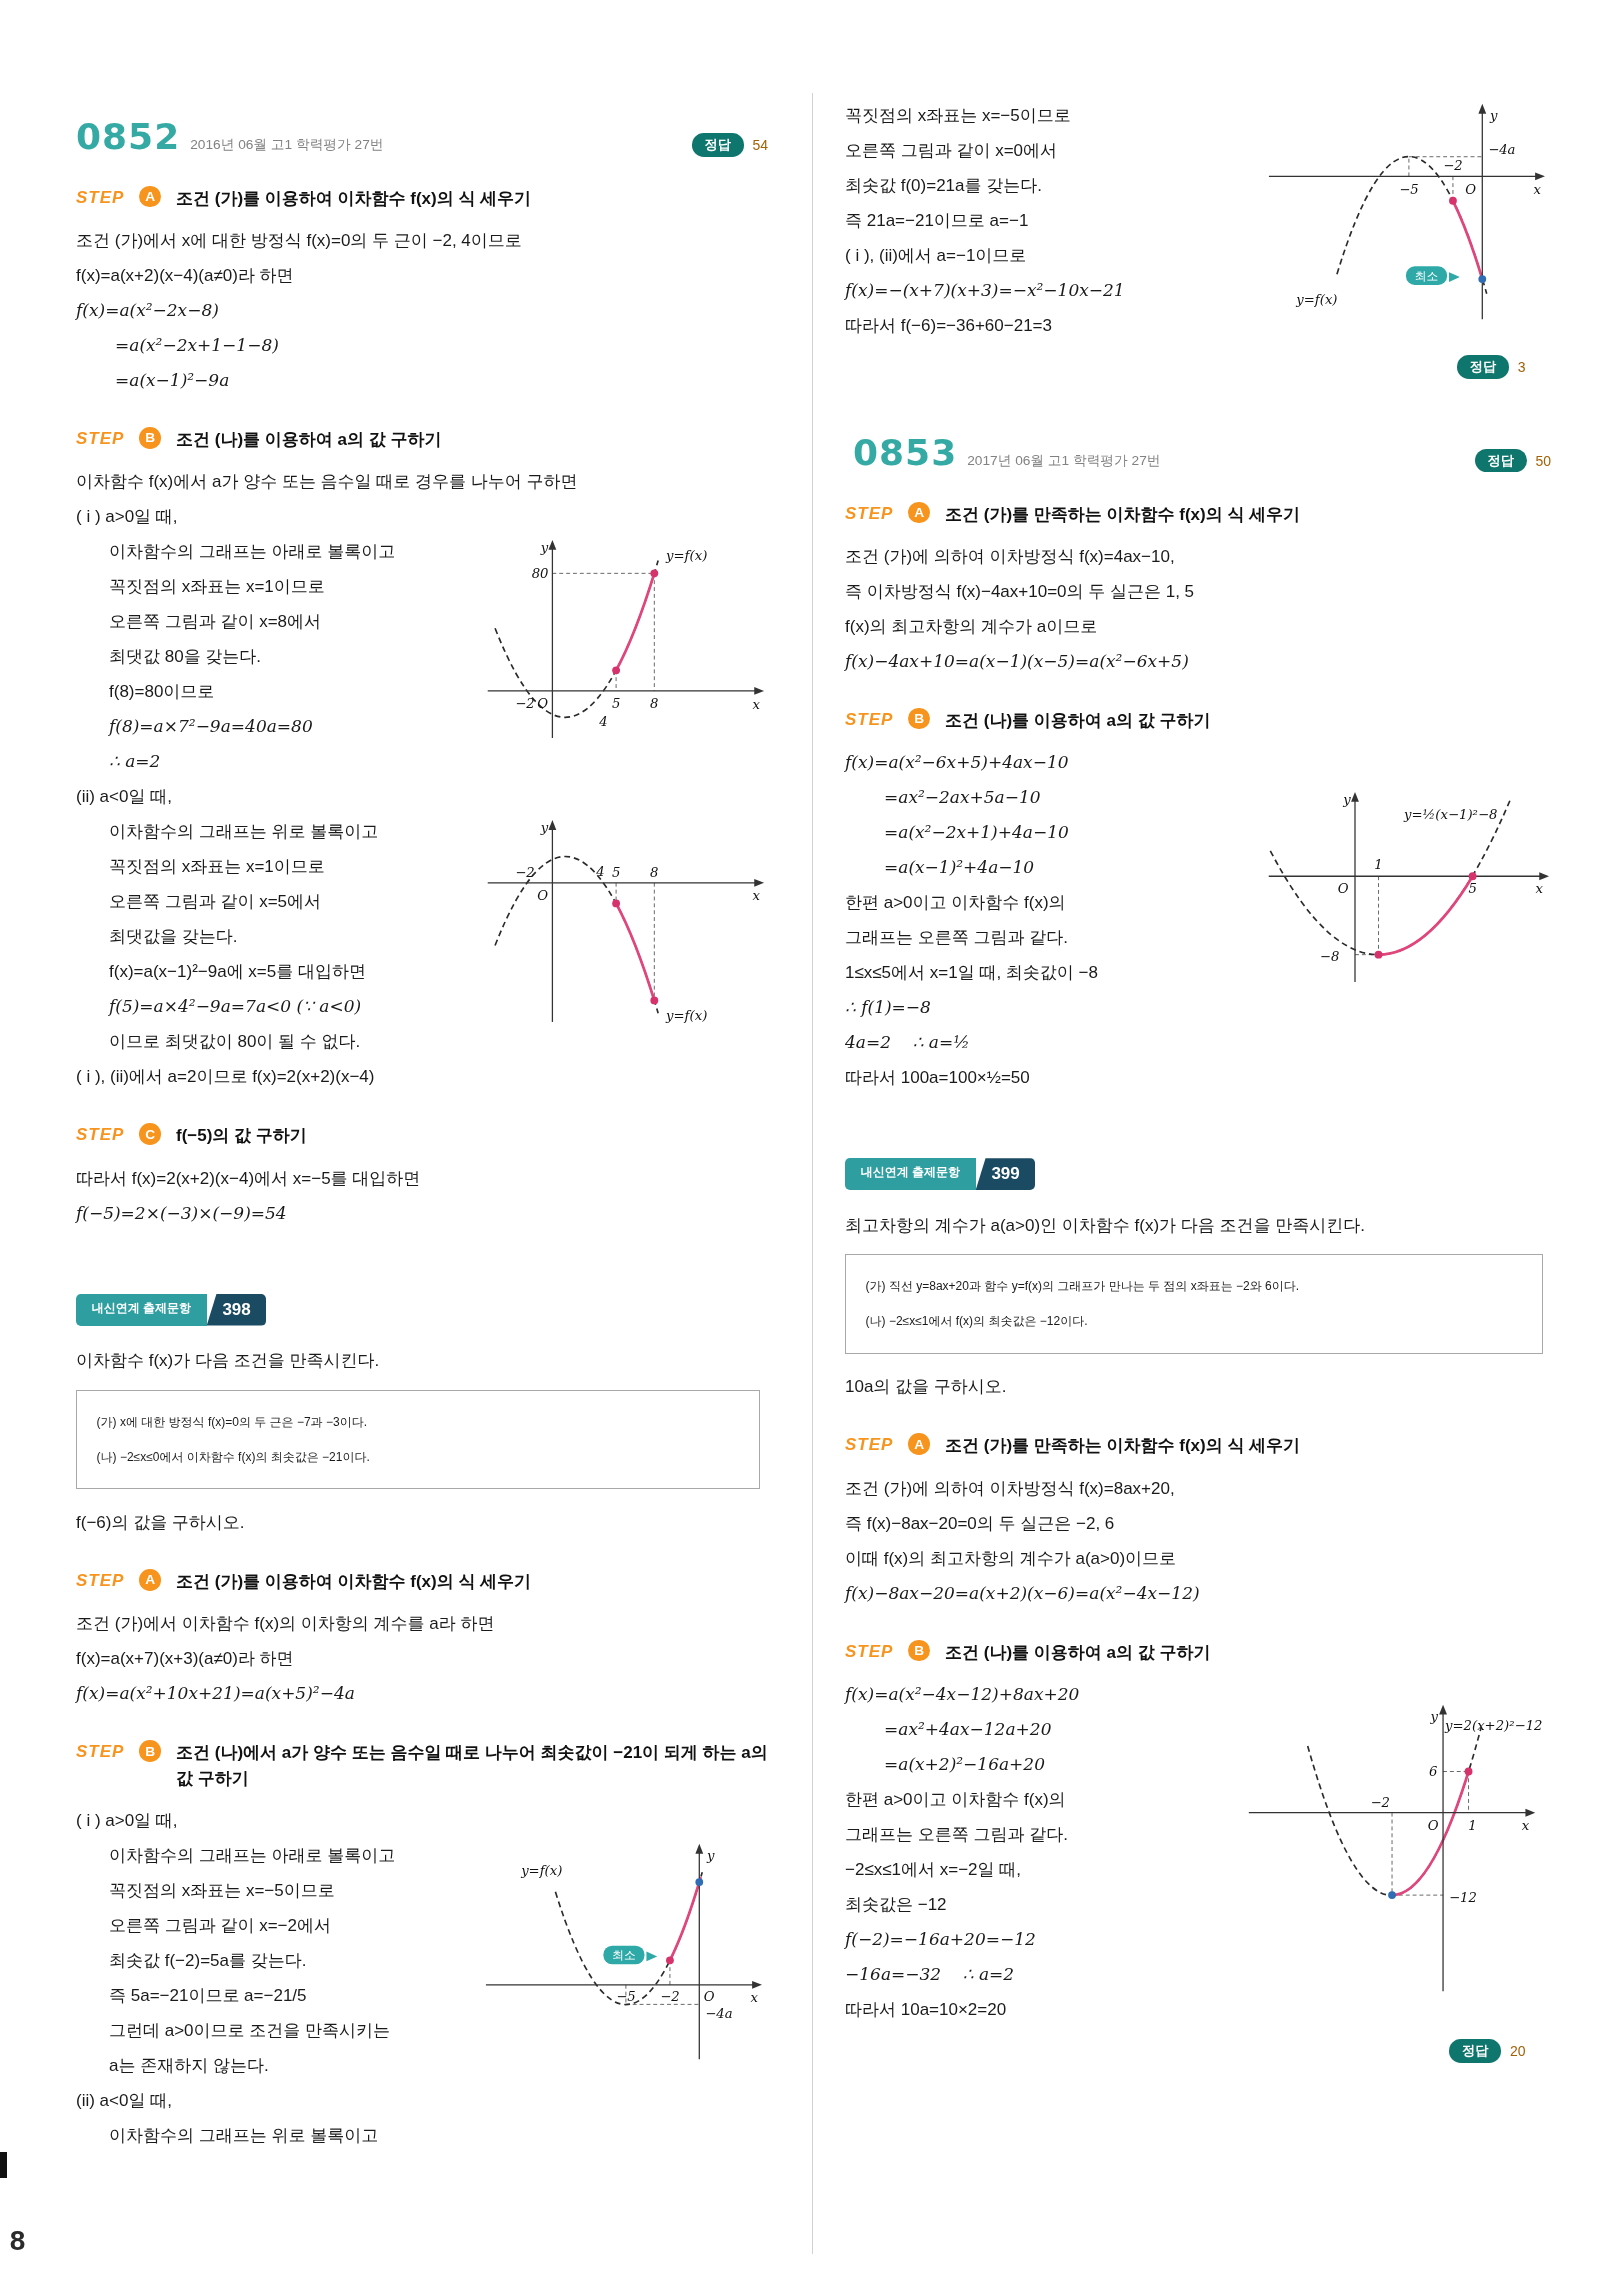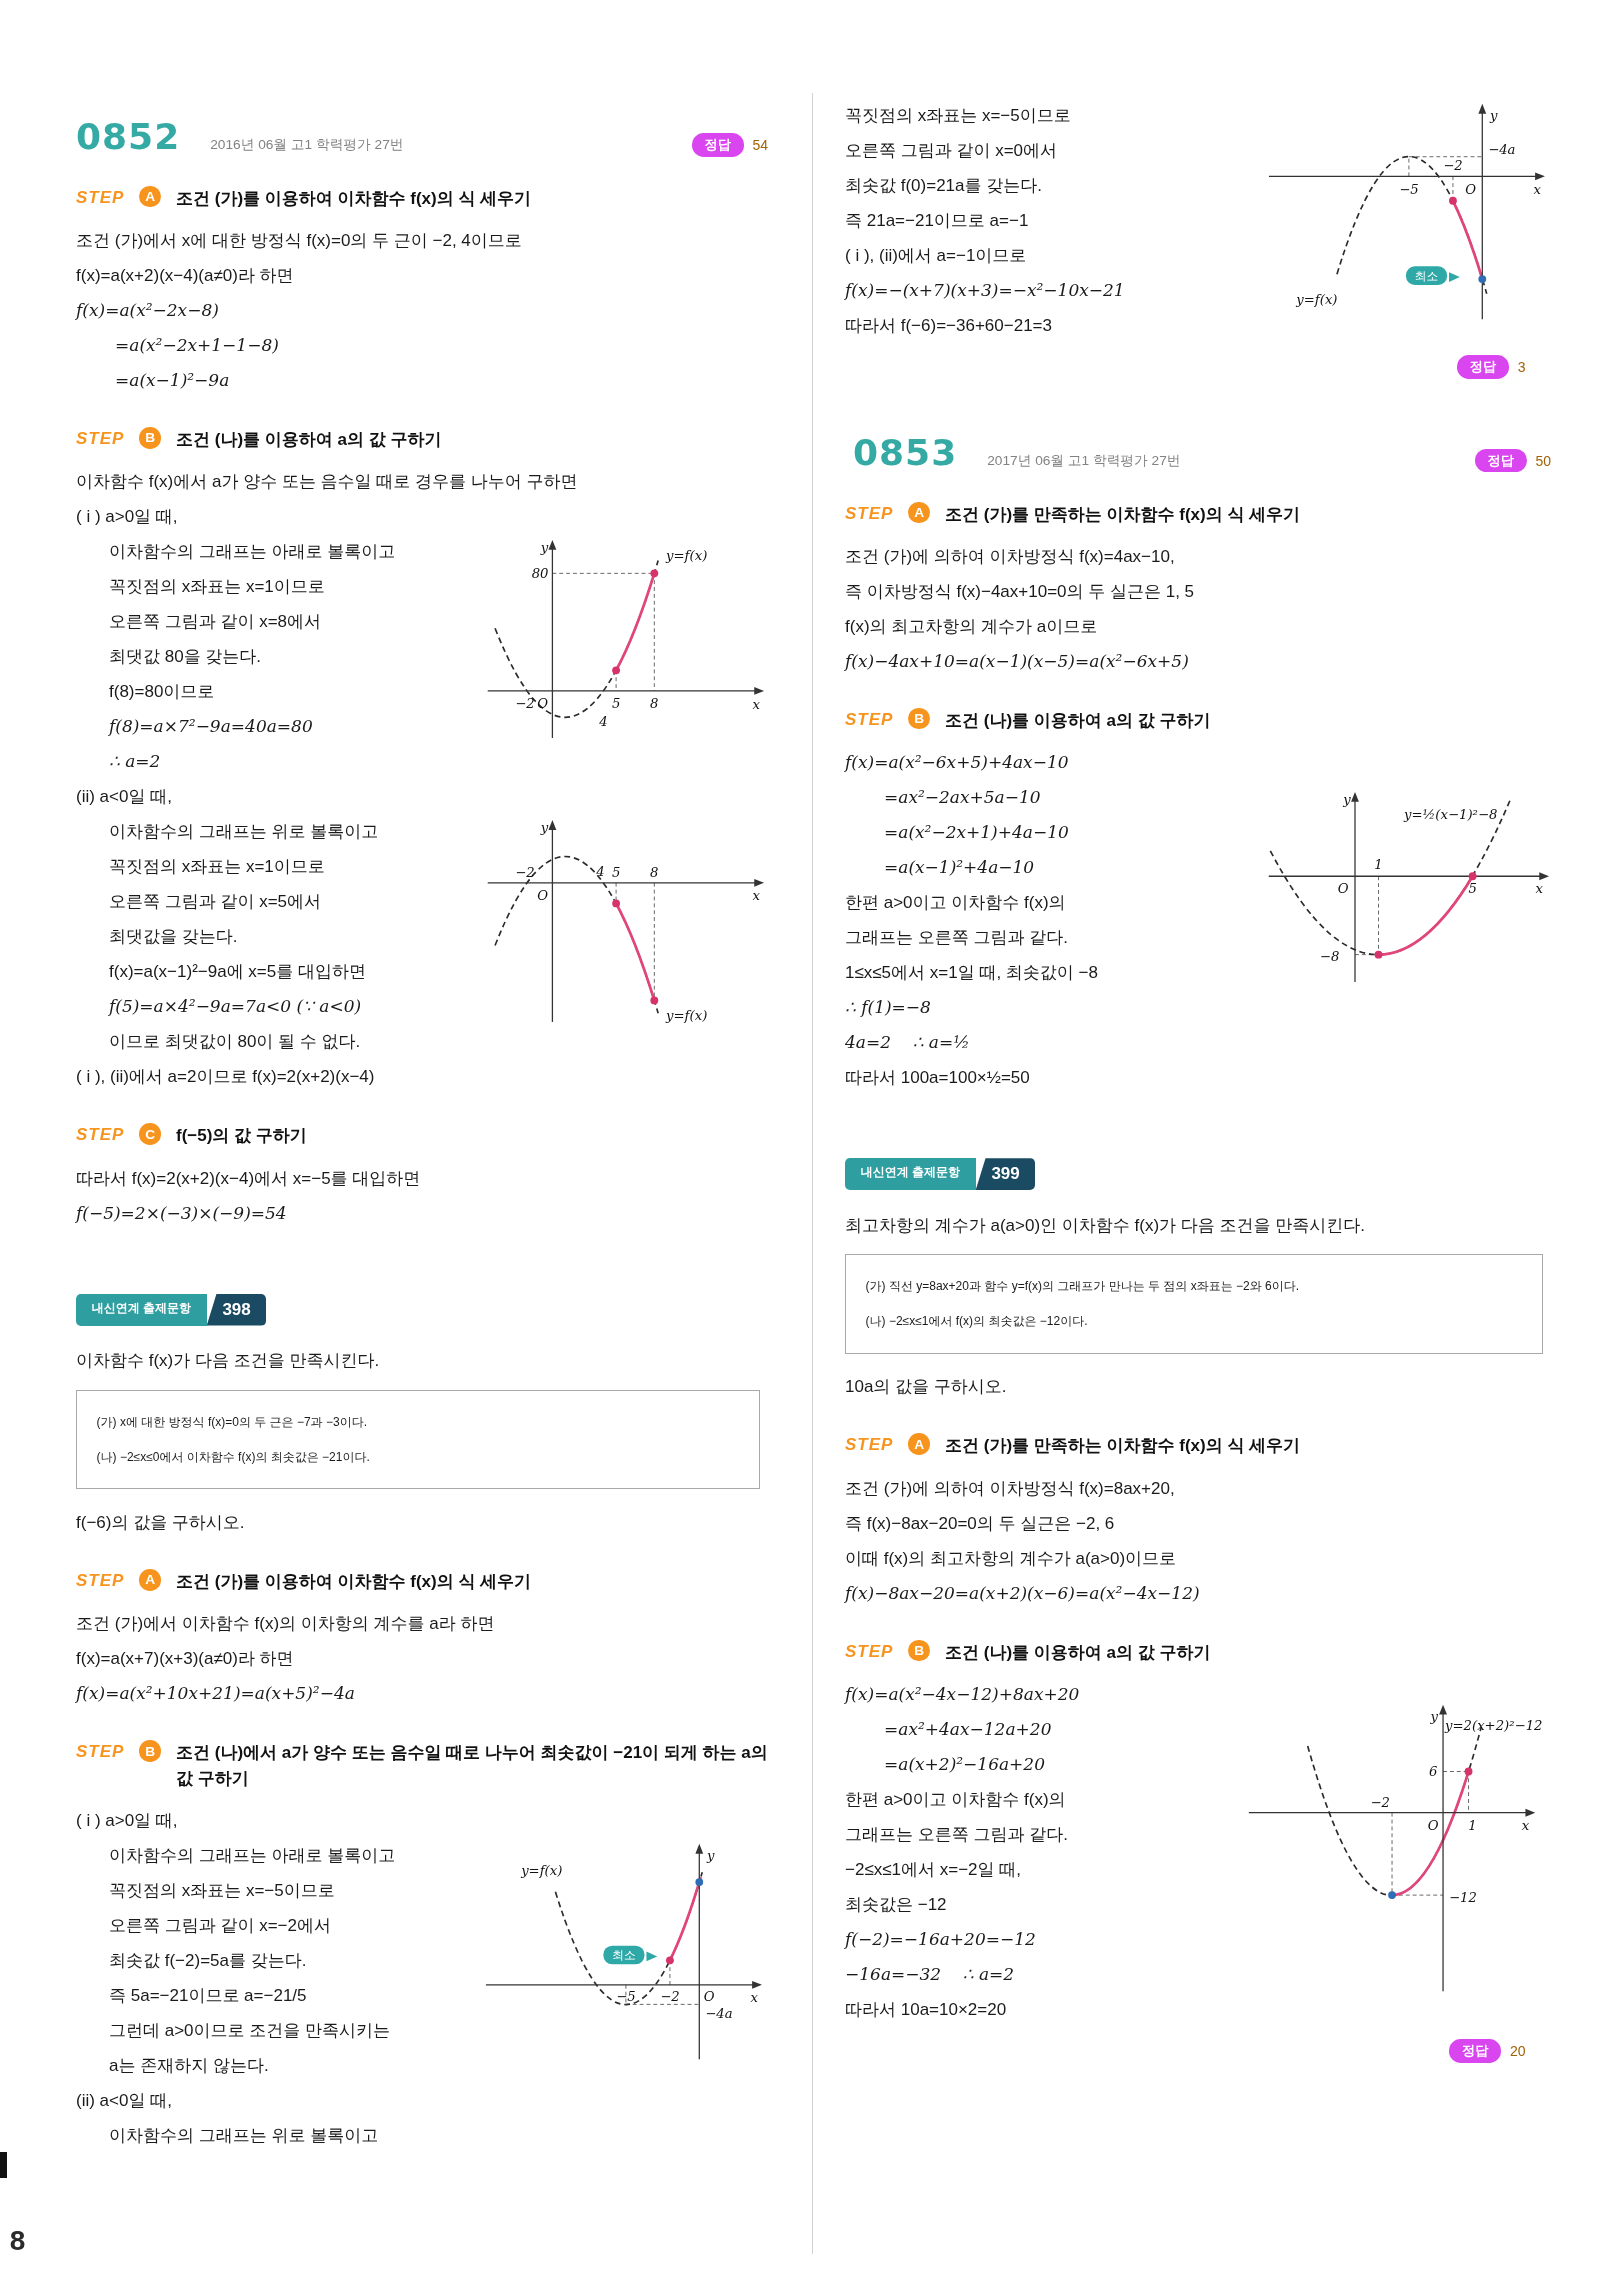--- a/index.html
+++ b/index.html
@@ -12,25 +12,25 @@
   .col-left  { left:76px;  top:110px; width:692px; }
   .col-right { left:845px; top:98px; width:706px; }
   .divider { position:absolute; left:812px; top:93px; height:2161px; width:1px; background:#d2d2d2; }
 
   p { margin:0; }
   .ln { font-size:17px; line-height:35px; white-space:pre-wrap; }
   .eq { font-family:"DejaVu Serif","Liberation Serif",serif; font-style:italic; }
   .ind { padding-left:39px; }
   .pad { padding-left:33px; }
 
-  .prob-h { display:flex; align-items:baseline; gap:30px; margin:5.9px 0 5.9px; }
+  .prob-h { display:flex; align-items:baseline; gap:10px; margin:5.9px 0 5.9px; }
   .prob-id { font-size:36px; font-weight:bold; color:#35aaa5; letter-spacing:1px; font-family:"DejaVu Sans",sans-serif; }
   .prob-src { font-size:13.7px; color:#828282; }
   .ansr { margin-left:auto; display:flex; align-items:center; gap:8.8px; }
-  .pill { background:#d946ef; color:#fff; border-radius:11.8px; font-size:13.2px; padding:2.9px 12.7px; font-weight:bold; }
+  .pill { background:#0f766e; color:#fff; border-radius:11.8px; font-size:13.2px; padding:2.9px 12.7px; font-weight:bold; }
   .ansnum { color:#a16207; font-size:14px; }
 
   .steph { display:flex; align-items:flex-start; gap:15px; margin:29px 0 11.8px; }
   .stepw { color:#f7941d; font-weight:bold; font-style:italic; font-size:17px; letter-spacing:1px; line-height:23.5px; }
   .stepc { flex:0 0 auto; width:21.6px; height:21.6px; border-radius:50%; background:#f7941d; color:#fff;
            font-weight:bold; font-size:13.7px; display:flex; align-items:center; justify-content:center; }
   .stept { font-weight:bold; font-size:17px; color:#111; line-height:25.5px; flex:1; }
 
   .naebadge { display:inline-flex; align-items:stretch; margin:63px 0 17.6px; }
   .nael { background:#2e9ea0; color:#fff; font-weight:bold; font-size:12px; padding:5.9px 15.7px; border-radius:4.9px 0 0 4.9px; }

